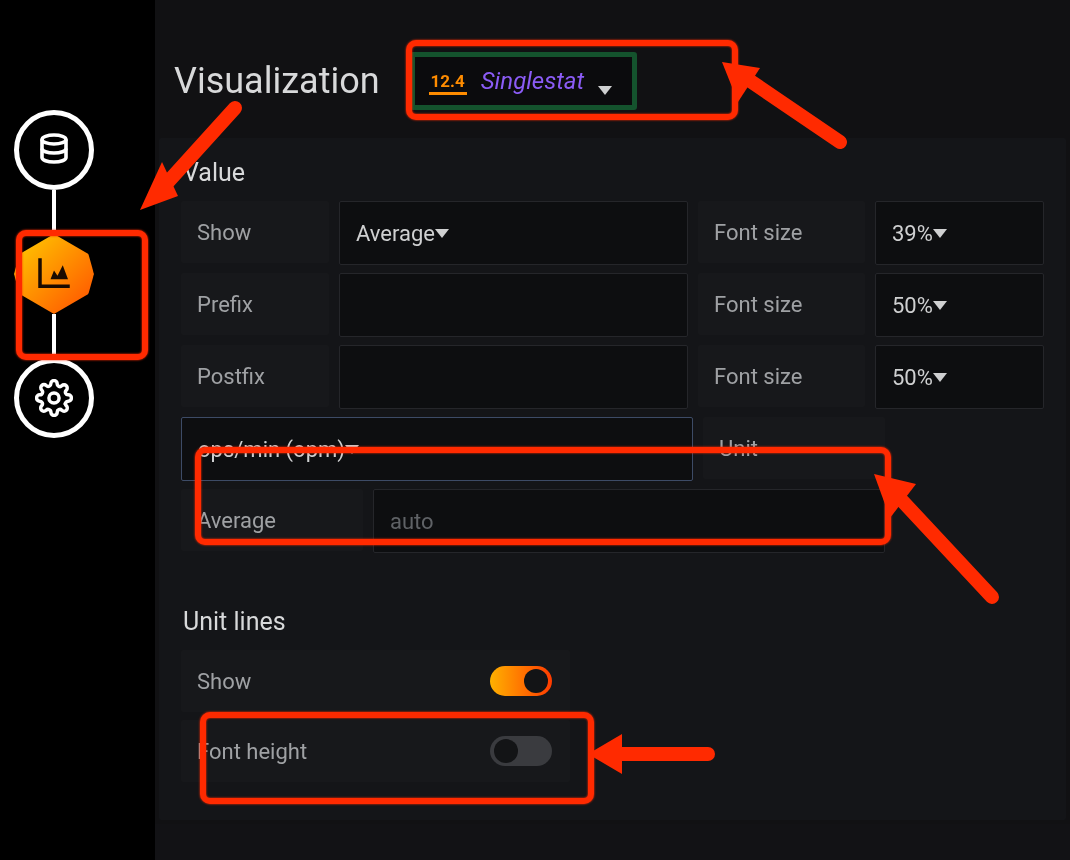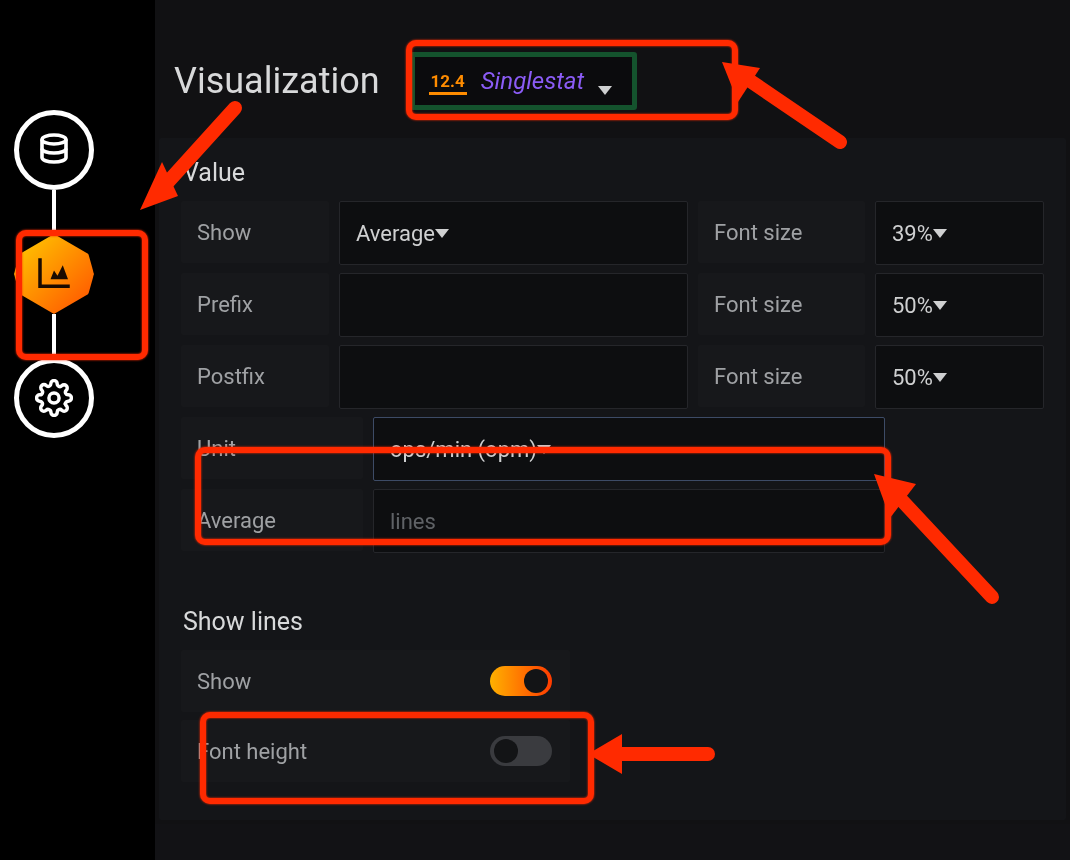--- a/index.html
+++ b/index.html
@@ -111,37 +111,37 @@
           <div class="cell label">Postfix</div>
           <div class="cell input"></div>
           <div class="cell label narrow">Font size</div>
           <div class="cell input narrow">
             <span>50%</span>
             <span class="caret"></span>
           </div>
         </div>
 
         <div class="row">
-          <div class="cell label">Unit</div>
           <div class="cell input wide" style="border-color:#3d4b66">
             <span>ops/min (opm)</span>
             <span class="caret"></span>
           </div>
+          <div class="cell label">Unit</div>
         </div>
 
         <div class="row">
           <div class="cell label">Average</div>
           <div class="cell input wide">
-            <span class="auto">lines</span>
+            <span class="auto">auto</span>
           </div>
         </div>
       </div>
 
       <div class="sect" style="padding-top:46px">
-        <div class="sect-title">Show lines</div>
+        <div class="sect-title">Unit lines</div>
 
         <div class="tog-row">
           <span>Show</span>
           <div class="toggle on">
               <div class="knob"></div>
             </div>
         </div>
         <div class="tog-row">
           <span>Font height</span>
           <div class="toggle off">

